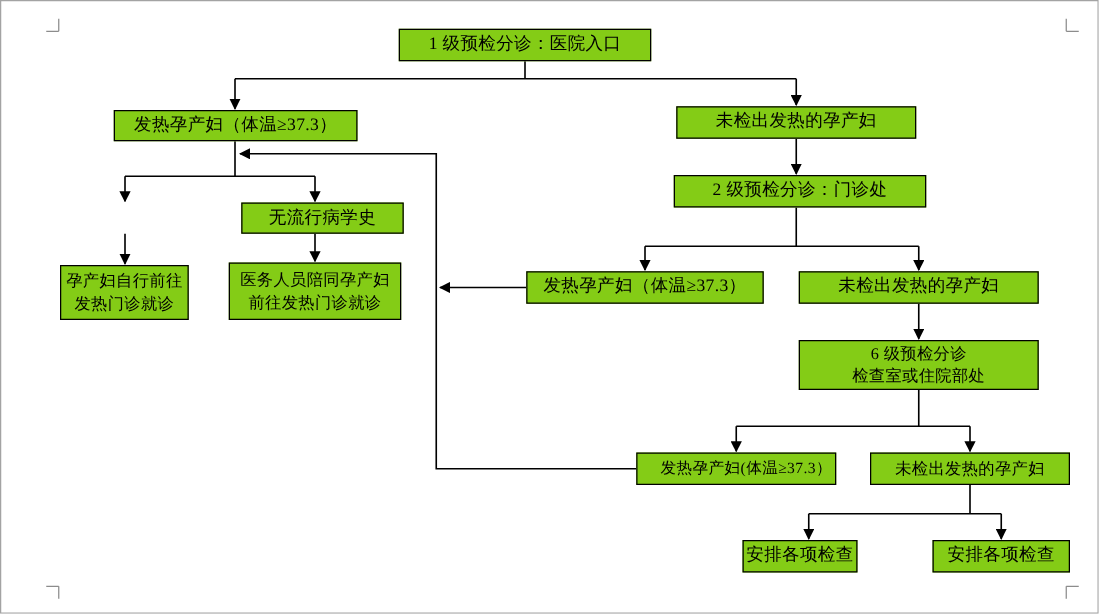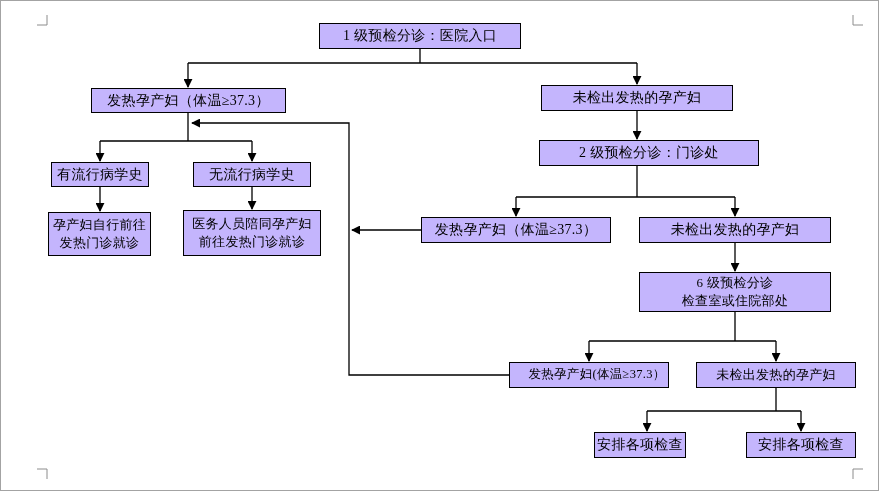--- a/index.html
+++ b/index.html
@@ -15,21 +15,21 @@
   }
   .edges {
     position: absolute;
     left: 0; top: 0;
     width: 879px; height: 491px;
     pointer-events: none;
   }
   .node {
     position: absolute;
     border: 1px solid #000000;
-    background: #c4b5fd;
+    background: #84cc16;
     display: flex;
     align-items: center;
     justify-content: center;
     text-align: center;
   }
   .node-label {
     white-space: pre-line;
     font-size: 14px;
     color: #000000;
     line-height: 1.4;
@@ -85,29 +85,26 @@
   </div>
 
   <div class="node" style="left:90px;top:87px;width:195px;height:25px">
     <span class="node-label">发热孕产妇（体温≥37.3）</span>
   </div>
 
   <div class="node" style="left:540px;top:84px;width:192px;height:26px">
     <span class="node-label">未检出发热的孕产妇</span>
   </div>
 
-  <div class="node" style="left:538px;top:139px;width:220px;height:26px">
+  <div class="node" style="left:538px;top:139px;width:202px;height:26px">
     <span class="node-label">2 级预检分诊：门诊处</span>
   </div>
 
-  <div class="node" style="left:50px;top:161px;width:98px;height:25px">
-    <span class="node-label">有流行病学史</span>
-  </div>
 
-  <div class="node" style="left:192px;top:161px;width:118px;height:25px">
+  <div class="node" style="left:192px;top:161px;width:130px;height:25px">
     <span class="node-label">无流行病学史</span>
   </div>
 
   <div class="node small" style="left:182px;top:209px;width:138px;height:46px">
     <span class="node-label">医务人员陪同孕产妇
 前往发热门诊就诊</span>
   </div>
 
   <div class="node small" style="left:47px;top:211px;width:103px;height:44px">
     <span class="node-label">孕产妇自行前往

